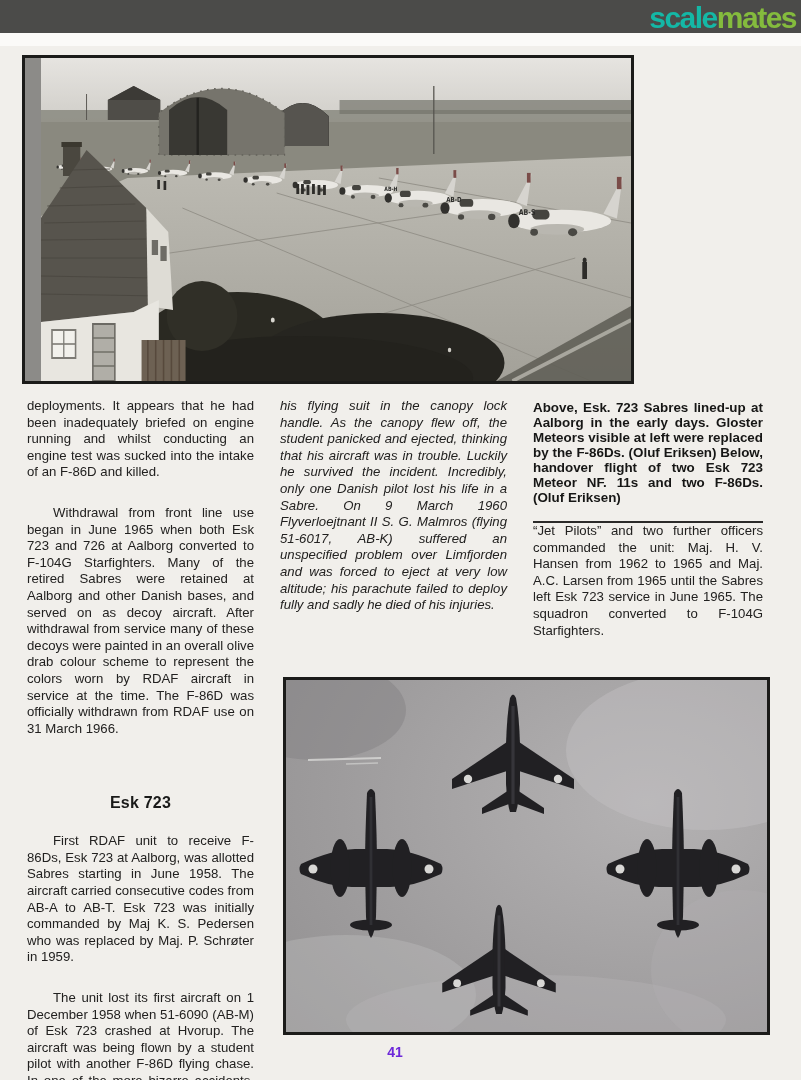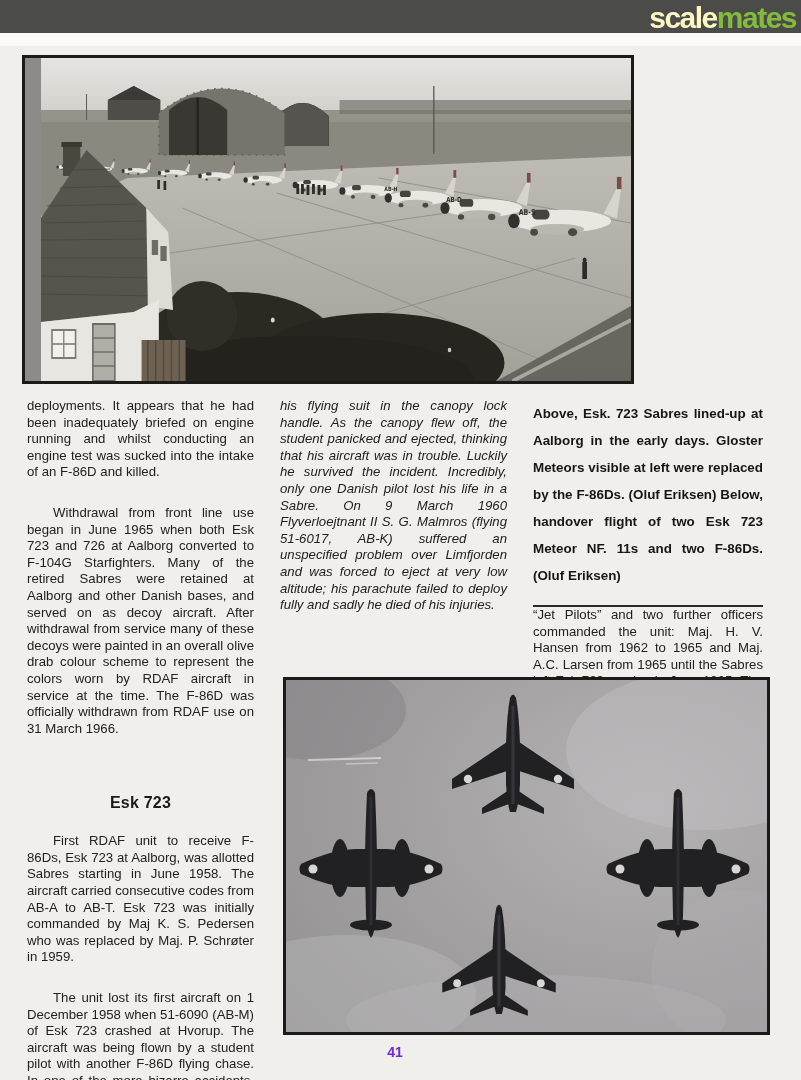--- a/index.html
+++ b/index.html
@@ -12,21 +12,21 @@
   
   .banner{
     position:absolute;left:0;top:0;width:801px;height:33px;
     background:#4b4b49;
   }
   .logo{
     position:absolute;right:5px;top:1px;
     font-weight:bold;font-size:30px;letter-spacing:-1.5px;
     font-family:"Liberation Sans",sans-serif;
   }
-  .logo-gray{color:#fef9c3;}
+  .logo-gray{color:#14b8a6;}
   .logo-green{color:#84bb3d;}
   .white-strip{
     position:absolute;left:0;top:33px;width:801px;height:13px;
     background:#fbfaf8;
   }
   
   .photo{
     position:absolute;background:#8c8b88;
     border:3px solid #1b1b19;box-sizing:border-box;
   }
@@ -43,21 +43,21 @@
   .col2{left:280px;top:398px;font-style:italic;}
   .col3{left:533px;top:396px;width:230px;}
   .col p{margin:0 0 0 0;padding:0;text-indent:26px;margin-top:24px;}
   .col p.noindent{text-indent:0;margin-top:0;}
   .col h2{
     margin:56px 0 0 0;padding:0;text-align:center;
     font-size:16px;line-height:20px;color:#1a1a19;letter-spacing:0.2px;
   }
   .col h2 + p{margin-top:20px;}
   .caption{
-    font-weight:bold;font-size:13.4px;line-height:27px;color:#161615;
+    font-weight:bold;font-size:13.4px;line-height:15px;color:#161615;
     text-indent:0 !important;margin-top:4px !important;
   }
   .col3 hr{
     border:none;border-top:2.5px solid #2b2a29;
     margin:16px 0 0 0;width:100%;
   }
   .col3 hr + p{margin-top:22px;}
   
   .page-number{
     position:absolute;left:0;top:1044px;width:790px;

